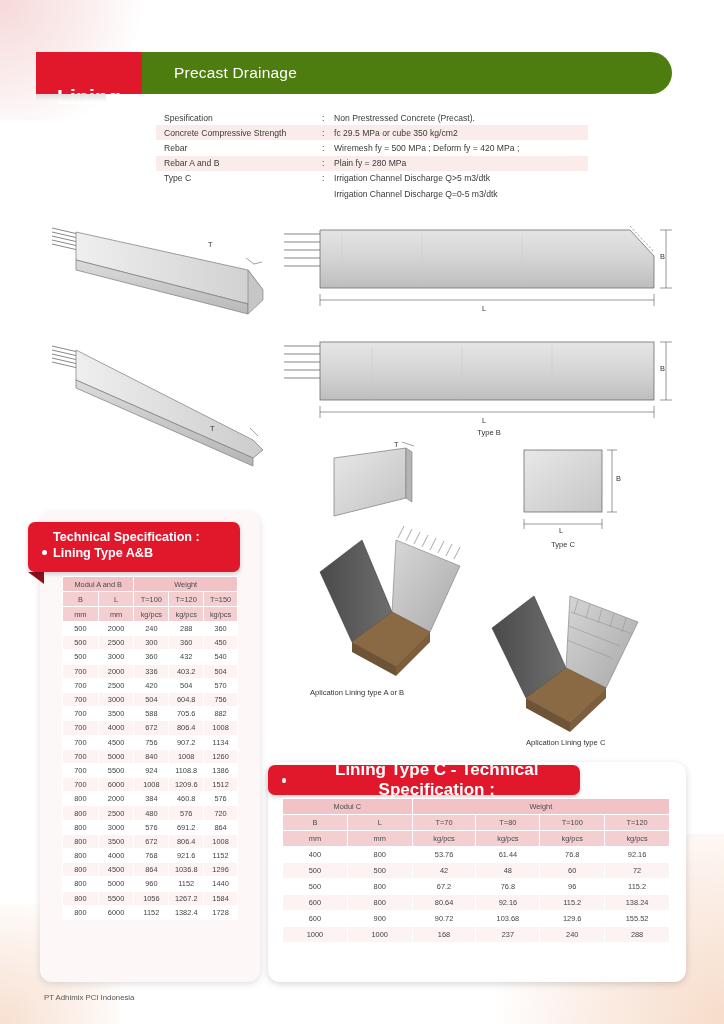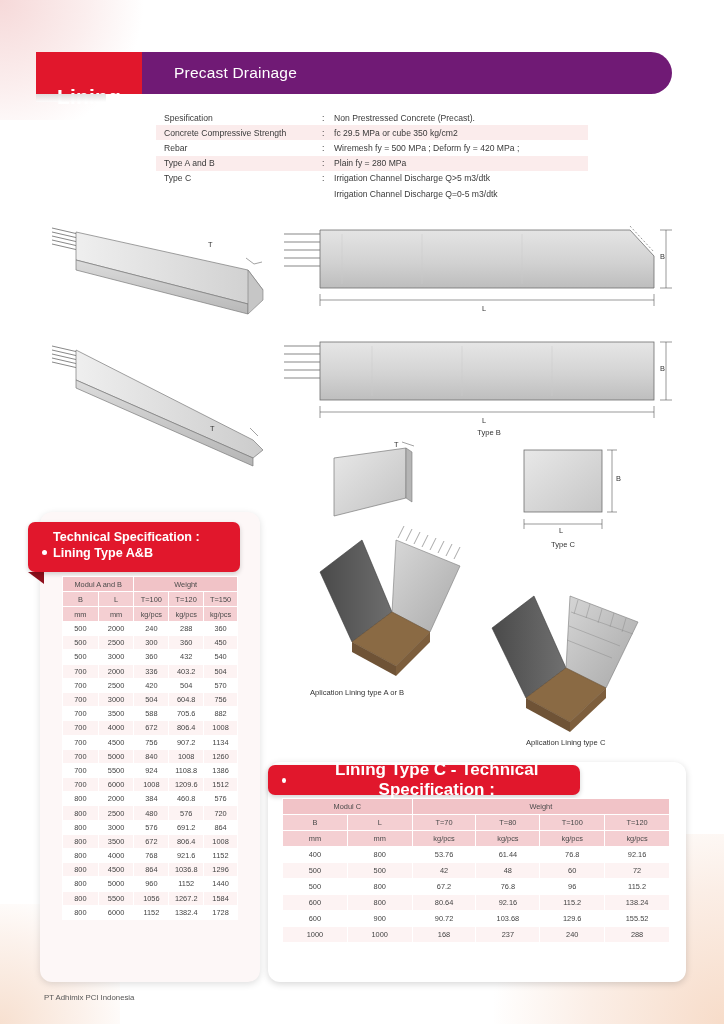--- a/index.html
+++ b/index.html
@@ -36,21 +36,21 @@
   .header-red {
     position: absolute; left: 0; top: 0; width: 106px; height: 42px;
     background: #e1172c;
     display: flex; align-items: center; justify-content: center;
   }
   .header-red-title {
     color: #fff; font-size: 21px; font-weight: bold; letter-spacing: 0.2px; margin-top: 47px;
   }
   .header-grey {
     position: absolute; left: 106px; top: 0; width: 530px; height: 42px;
-    background: #701a75;
+    background: #4d7c0f;
     border-top-right-radius: 21px; border-bottom-right-radius: 21px;
     display: flex; align-items: center;
   }
   .header-grey-title {
     color: #ffffff; font-size: 15.5px; margin-left: 32px; letter-spacing: 0.2px;
   }
   .header-shadow {
     position: absolute; left: 36px; top: 94px; width: 70px; height: 8px;
     background: linear-gradient(to bottom, #c9c9c9, #ffffff);
     opacity: .55;
@@ -183,21 +183,21 @@
       <div class="spec-label">Concrete Compressive Strength</div>
       <div class="spec-colon">:</div>
       <div class="spec-value">fc 29.5 MPa or cube 350 kg/cm2</div>
     </div>
     <div class="spec-row">
       <div class="spec-label">Rebar</div>
       <div class="spec-colon">:</div>
       <div class="spec-value">Wiremesh fy = 500 MPa ; Deform fy = 420 MPa ;</div>
     </div>
     <div class="spec-row tint">
-      <div class="spec-label">Type A and B</div>
+      <div class="spec-label">Rebar A and B</div>
       <div class="spec-colon">:</div>
       <div class="spec-value">Plain fy = 280 MPa</div>
     </div>
     <div class="spec-row">
       <div class="spec-label">Type C</div>
       <div class="spec-colon">:</div>
       <div class="spec-value">Irrigation Channel Discharge Q&gt;5 m3/dtk</div>
     </div>
     <div class="spec-row">
       <div class="spec-label"></div>

